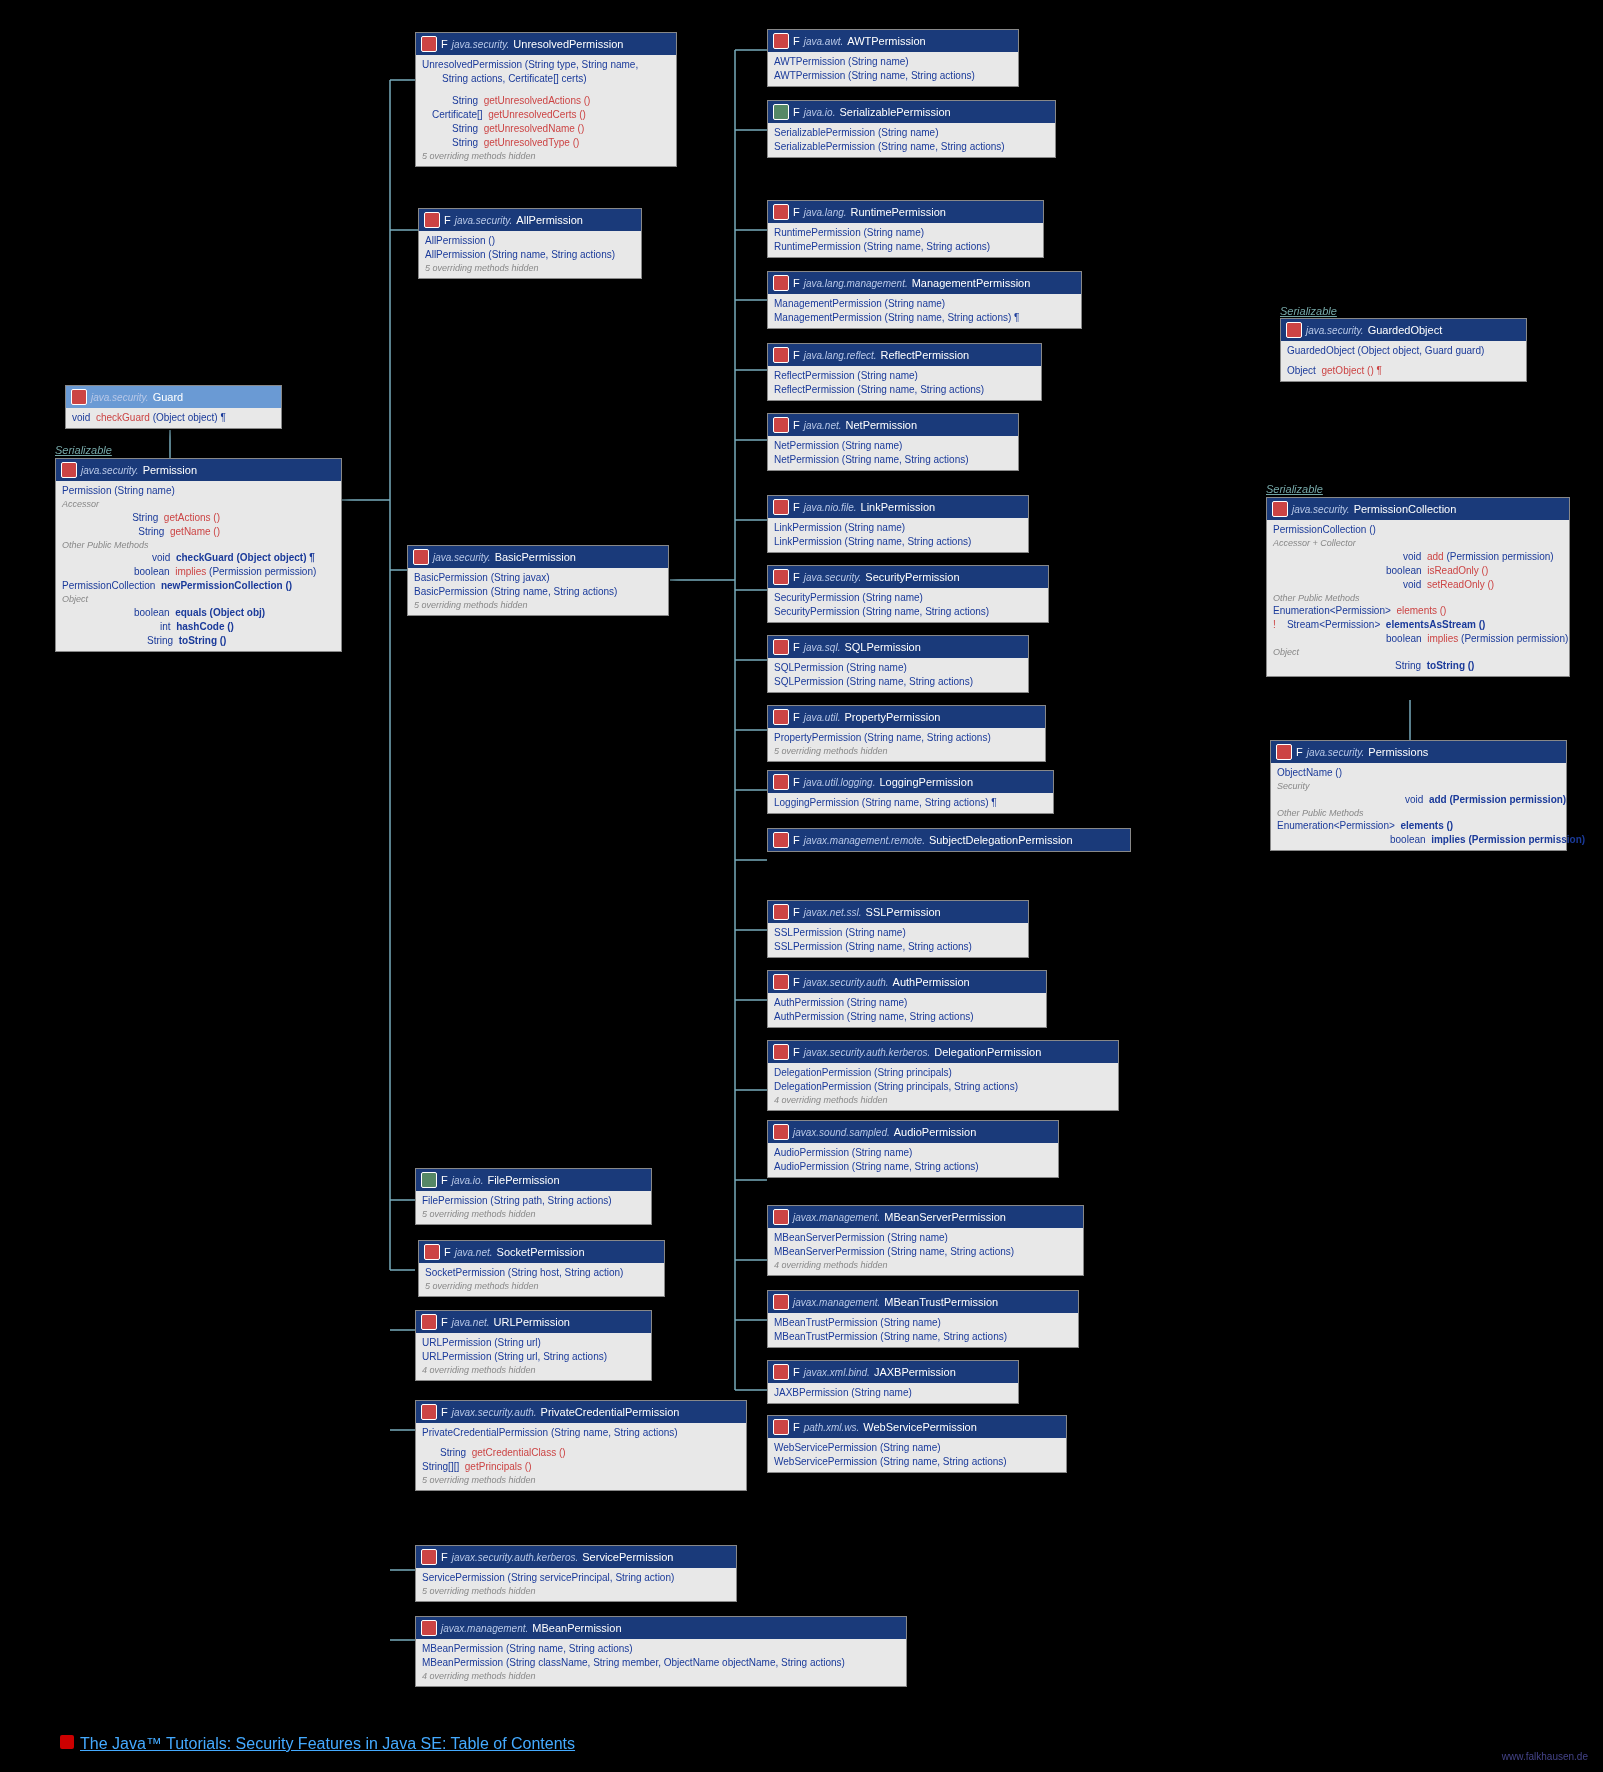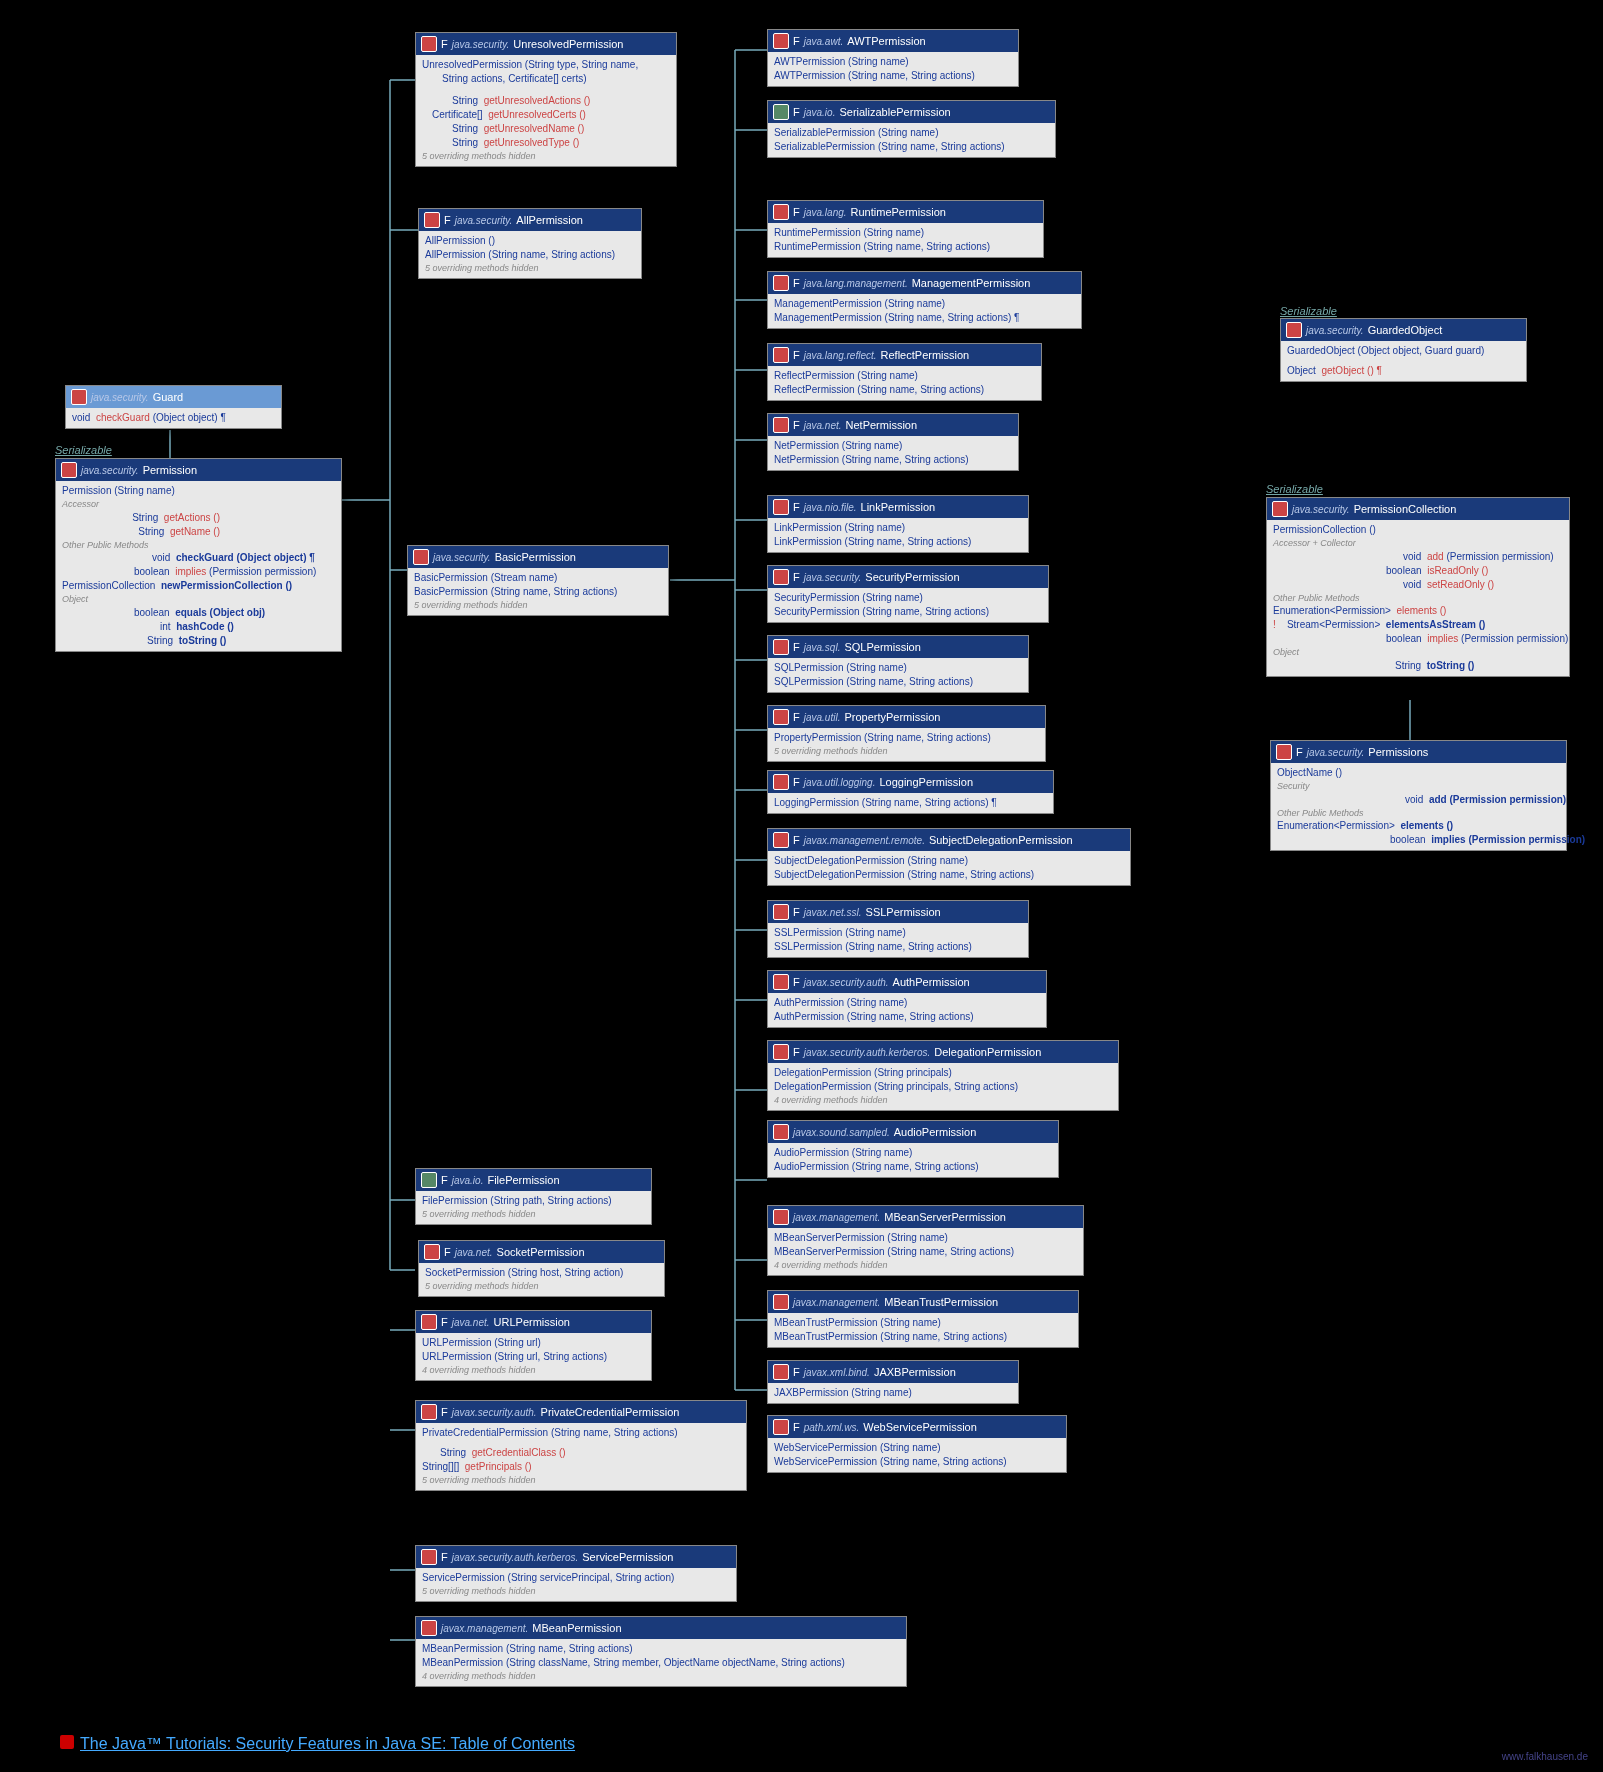--- a/index.html
+++ b/index.html
@@ -101,21 +101,21 @@
     </div>
 </div>
 
 <div class="box" style="left:407px;top:545px;width:260px">
 <div class="hdr">
       <span class="ico"></span>
       <span class="pkg">java.security.</span>
       <span class="cls">BasicPermission</span>
     </div>
 <div class="body">
-      <div class="row kw">BasicPermission (Stream name)</div>
+      <div class="row kw">BasicPermission (String javax)</div>
       <div class="row kw">BasicPermission (String name, String actions)</div>
       <div class="hid">5 overriding methods hidden</div>
     </div>
 </div>
 
 <div class="box" style="left:415px;top:1168px;width:235px">
 <div class="hdr">
       <span class="ico f"></span>
       <span style="color:#fff">F</span>
       <span class="pkg">java.io.</span>
@@ -321,24 +321,20 @@
     <div class="body">
       <div class="row kw">LoggingPermission (String name, String actions) ¶</div>
     </div>
   </div>
 <div class="box" style="left:767px;top:828px;width:362px">
     <div class="hdr">
       <span class="ico"></span>
       <span style="color:#fff">F</span>
       <span class="pkg">javax.management.remote.</span>
       <span class="cls">SubjectDelegationPermission</span>
-    </div>
-    <div class="body">
-      <div class="row kw">SubjectDelegationPermission (String name)</div>
-      <div class="row kw">SubjectDelegationPermission (String name, String actions)</div>
     </div>
   </div>
 <div class="box" style="left:767px;top:900px;width:260px">
     <div class="hdr">
       <span class="ico"></span>
       <span style="color:#fff">F</span>
       <span class="pkg">javax.net.ssl.</span>
       <span class="cls">SSLPermission</span>
     </div>
     <div class="body">

